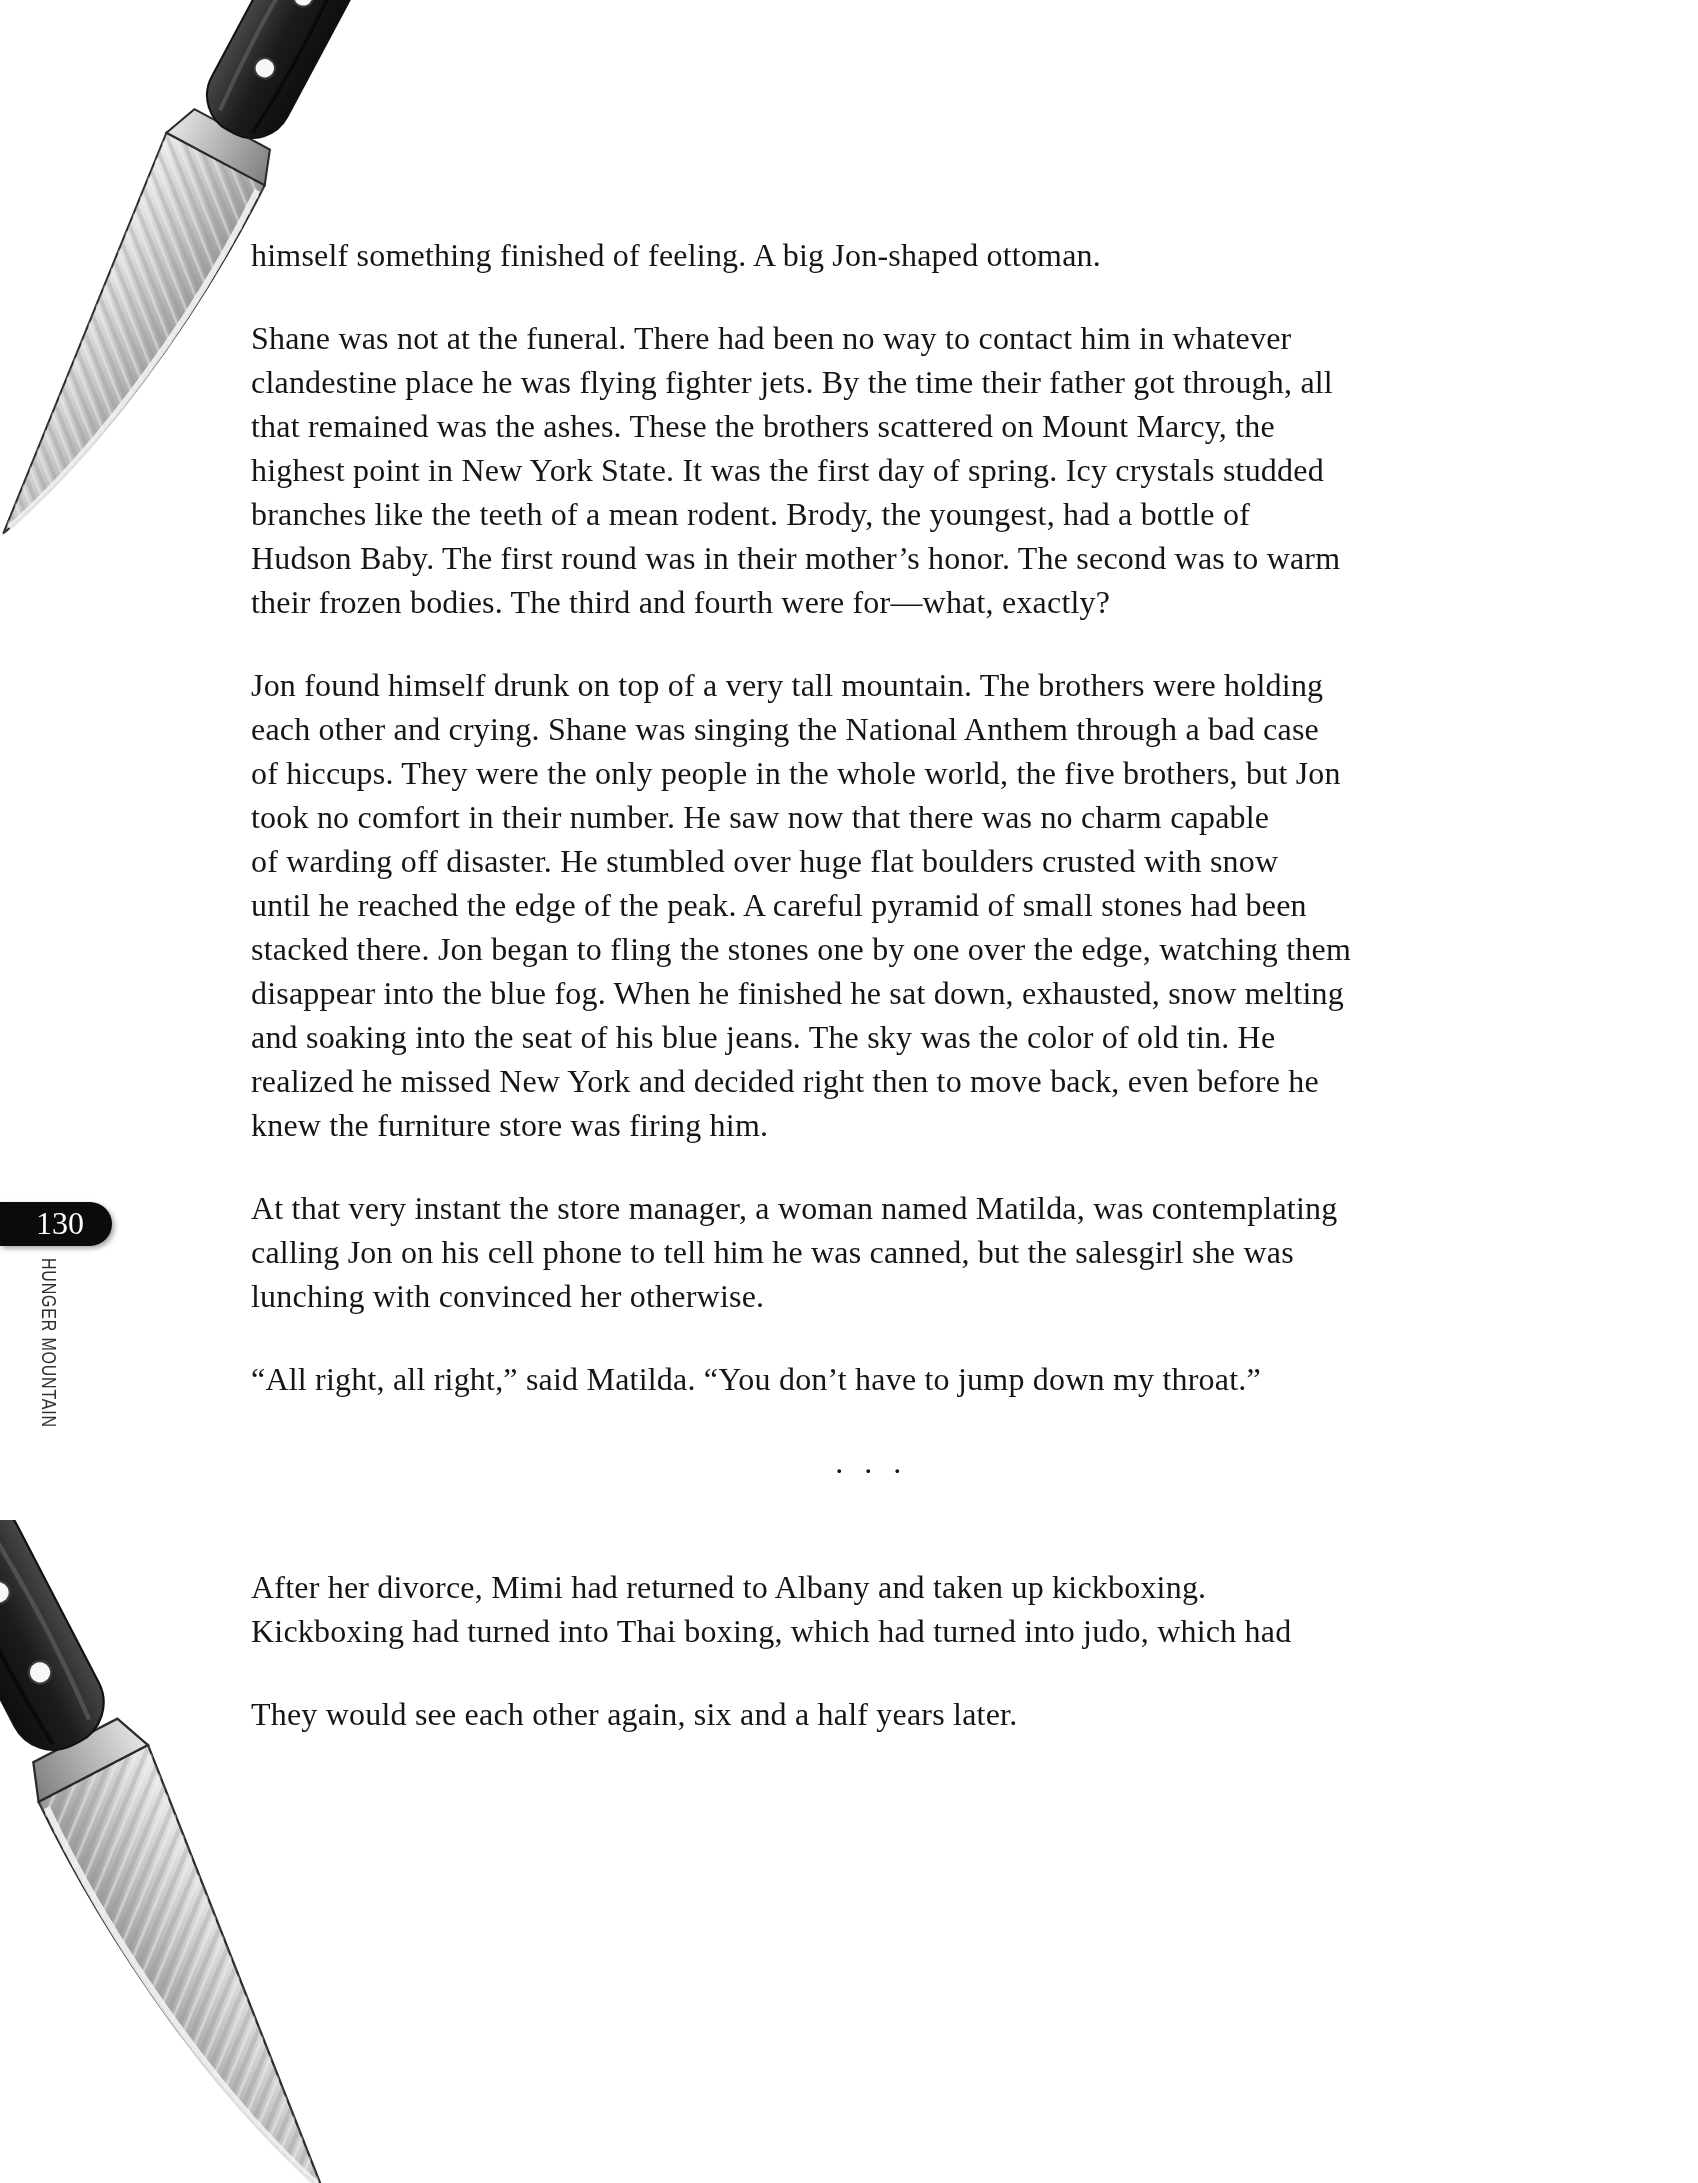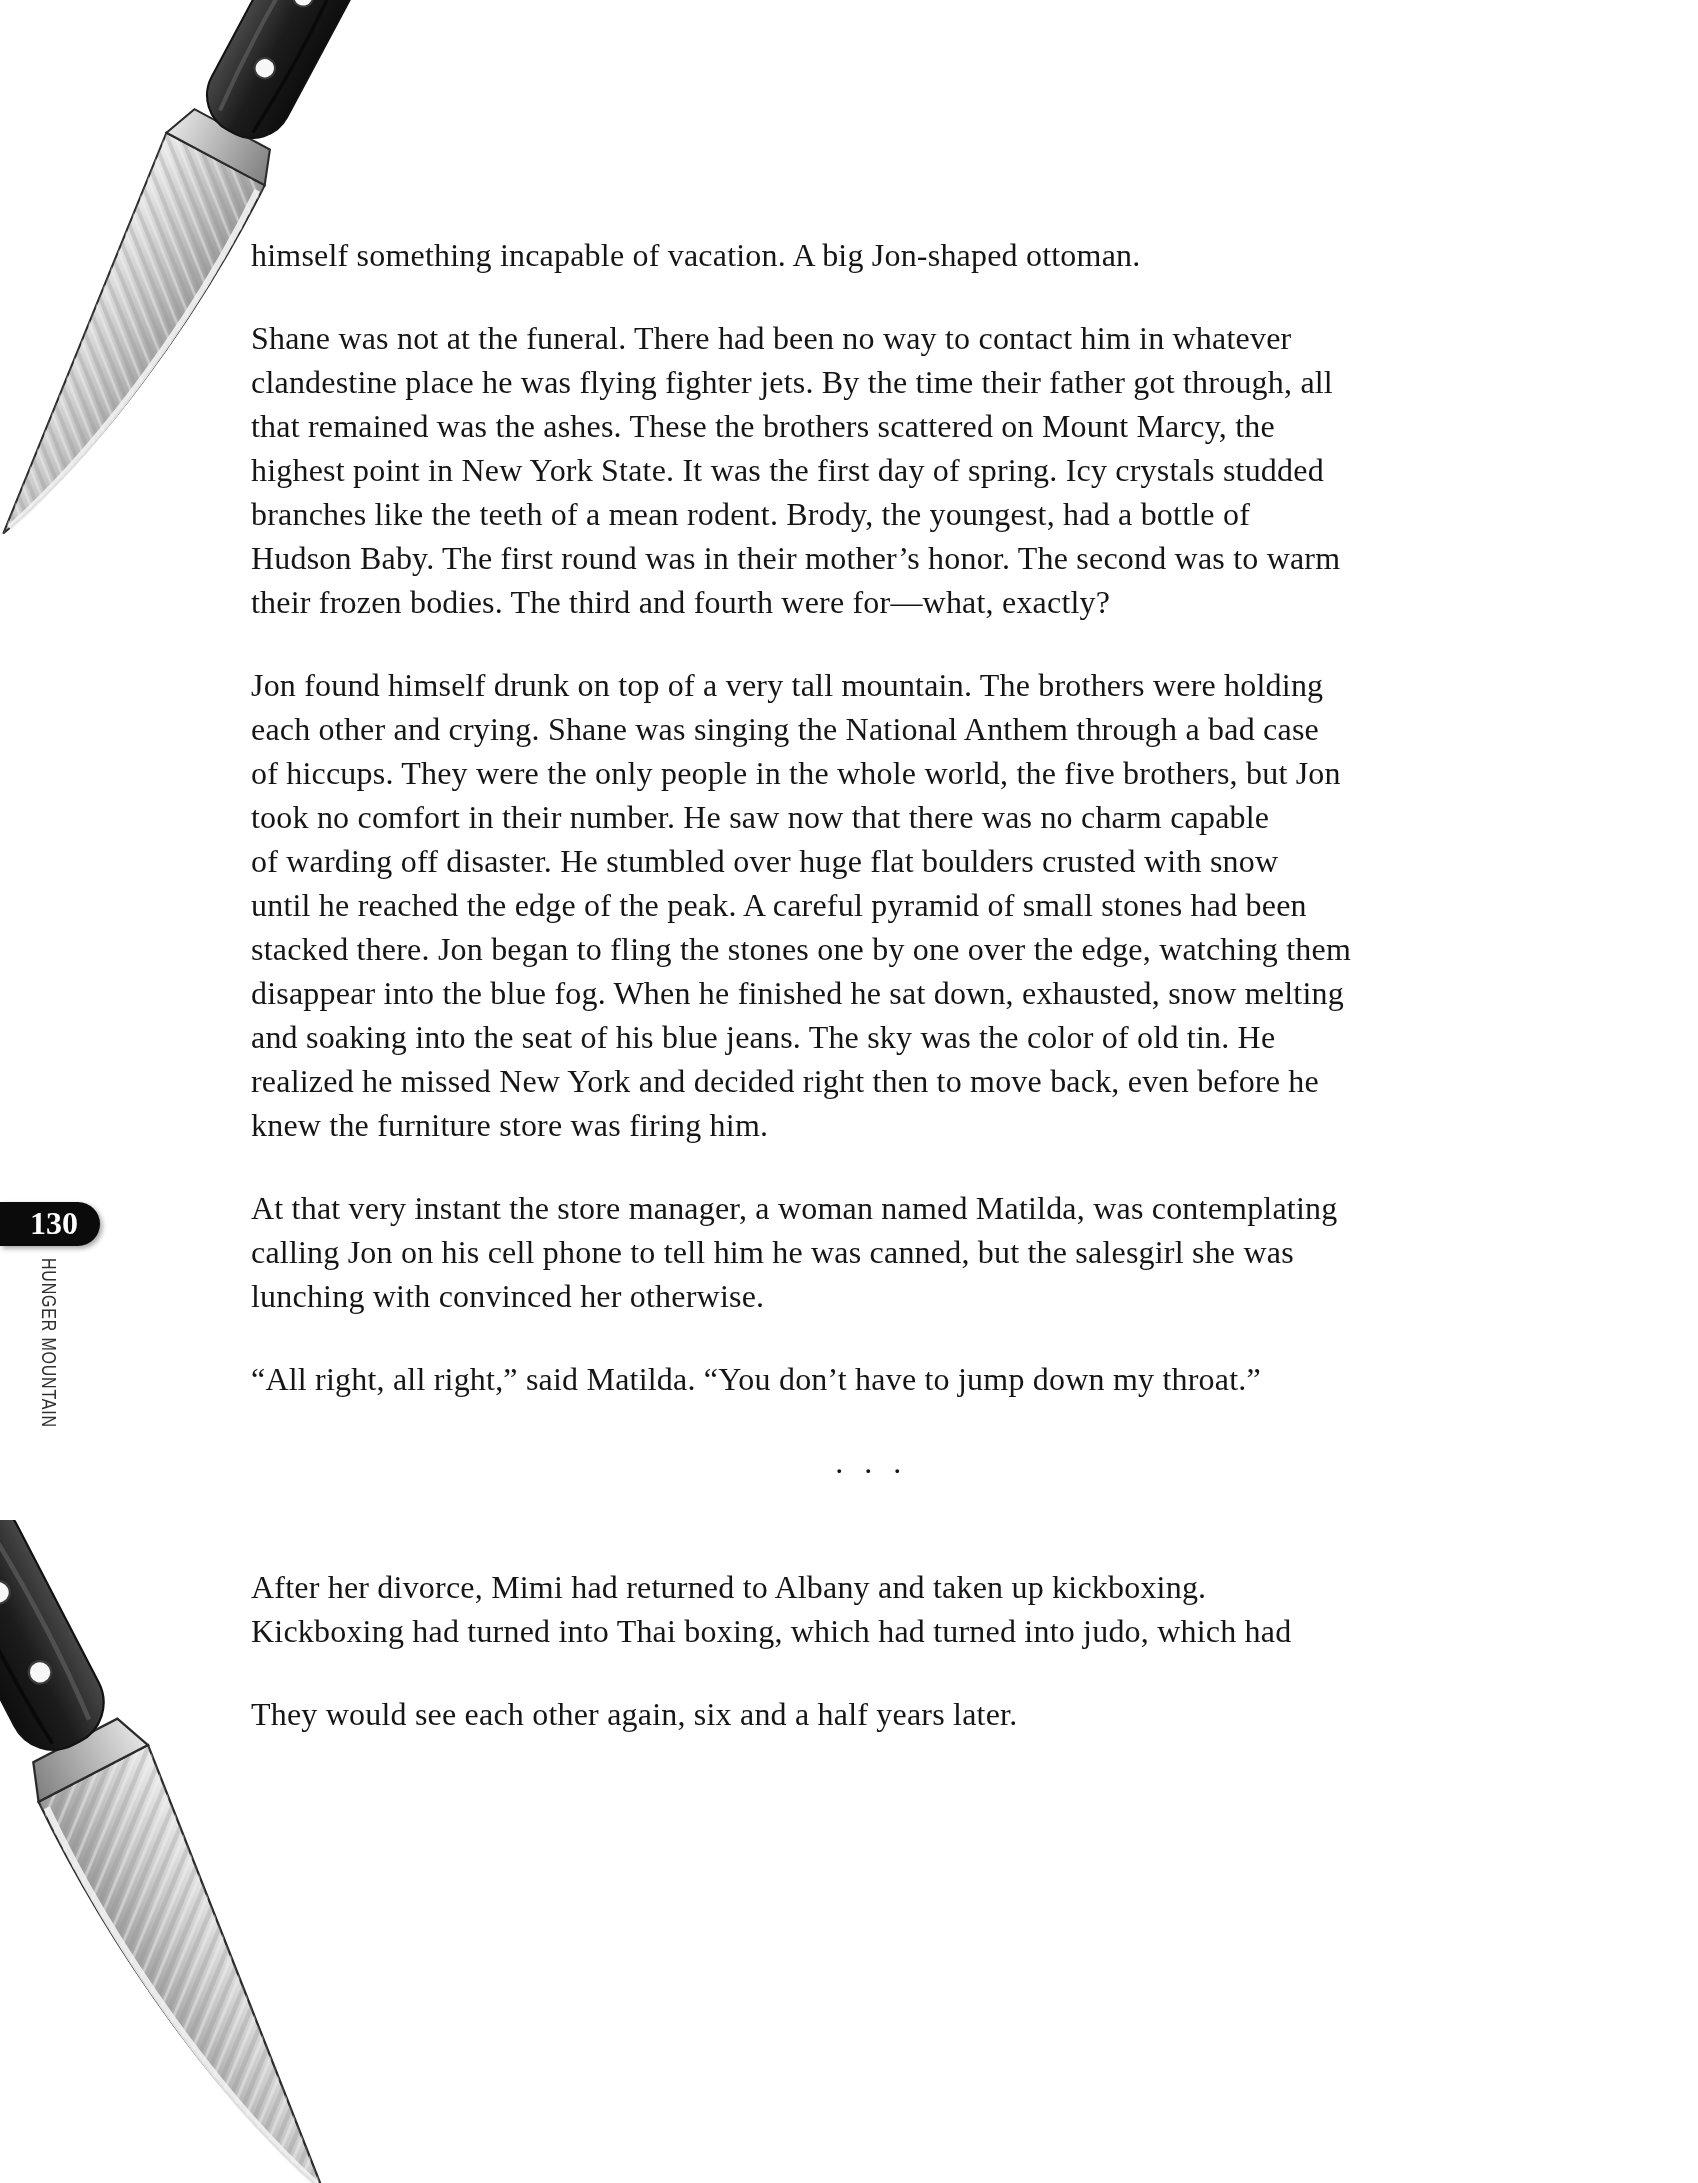--- a/index.html
+++ b/index.html
@@ -30,31 +30,30 @@
     text-align: center;
     margin: 19.4px 0 81px 0;
     letter-spacing: 6.5px;
     white-space: pre;
   }
 
   
   .page-badge {
     position: absolute;
     left: 0; top: 1202px;
-    width: 100px; height: 44px;
+    width: 112px; height: 44px;
     background: #0b0b0b;
     border-radius: 0 22px 22px 0;
     box-shadow: 2.4px 2.4px 5.7px rgba(0,0,0,0.35);
     color: #ffffff;
     font-size: 32px;
     line-height: 43px;
     text-align: center;
     padding-left: 8px;
     box-sizing: border-box;
-    font-weight: bold;
   }
 
   
   .masthead {
     position: absolute;
     left: 40px; top: 1258px;
     writing-mode: vertical-rl;
     text-orientation: mixed;
     font-family: "Liberation Sans", sans-serif;
     font-weight: 300;
@@ -120,21 +119,21 @@
 
 <svg class="knife-svg knife-bottom" viewBox="0 0 500 820">
   <use href="#knife" transform="translate(400,830) scale(0.93) rotate(-117.4) scale(1,-1) translate(-6,-88)"></use>
 </svg>
 
 <div class="page-badge">130</div>
 
 <div class="masthead">HUNGER MOUNTAIN</div>
 
 <div class="text-block">
-    <p>himself something incapable of vacation. A big Jon-shaped ottoman.</p>
+    <p>himself something finished of feeling. A big Jon-shaped ottoman.</p>
     <p>Shane was not at the funeral. There had been no way to contact him in whatever
 clandestine place he was flying fighter jets. By the time their father got through, all
 that remained was the ashes. These the brothers scattered on Mount Marcy, the
 highest point in New York State. It was the first day of spring. Icy crystals studded
 branches like the teeth of a mean rodent. Brody, the youngest, had a bottle of
 Hudson Baby. The first round was in their mother’s honor. The second was to warm
 their frozen bodies. The third and fourth were for—what, exactly?</p>
     <p>Jon found himself drunk on top of a very tall mountain. The brothers were holding
 each other and crying. Shane was singing the National Anthem through a bad case
 of hiccups. They were the only people in the whole world, the five brothers, but Jon

